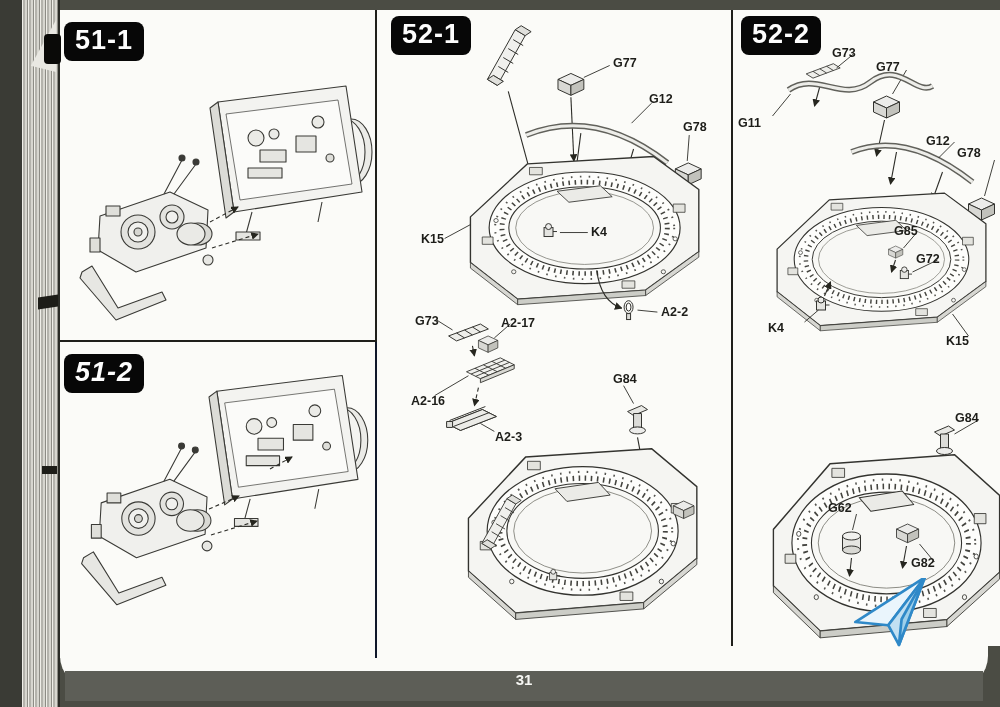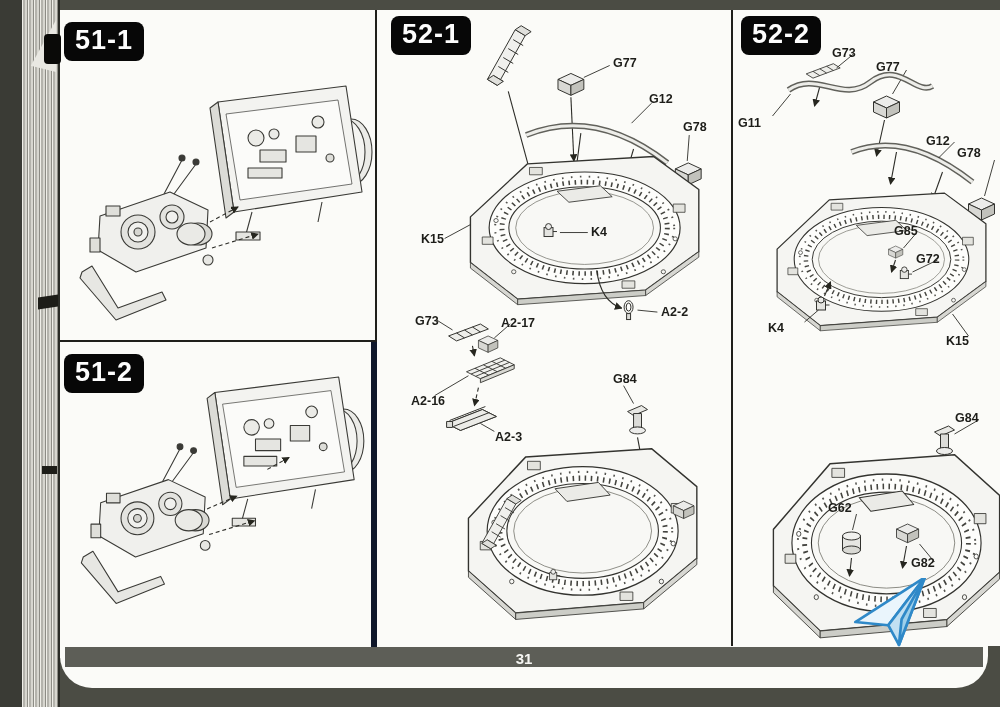--- a/index.html
+++ b/index.html
@@ -13,31 +13,31 @@
   .edge-wedge{position:absolute;left:28px;top:20px;width:28px;height:52px;background:#e9e8e2;
         clip-path:polygon(100% 0,100% 100%,10% 88%);z-index:2;}
   .edge-blob{position:absolute;left:44px;top:34px;width:17px;height:30px;background:#0a0a08;border-radius:4px;z-index:3;}
   .edge-mark{position:absolute;background:#1d1d18;z-index:3;}
   .emark1{left:38px;top:296px;width:20px;height:12px;transform:skewY(-8deg);}
   .emark2{left:42px;top:466px;width:15px;height:8px;}
   
   .page{position:absolute;left:60px;top:10px;width:928px;height:678px;background:#fbfbf8;z-index:1;border-radius:32px;}
   .panel{position:absolute;box-sizing:border-box;background:#fbfbf8;overflow:hidden;}
   .p511{left:0;top:0;width:317px;height:332px;border-right:2px solid #1f1f1b;border-bottom:2px solid #1f1f1b;}
-  .p512{left:0;top:332px;width:317px;height:316px;border-right:6px solid #0f172a;}
+  .p512{left:0;top:332px;width:317px;height:316px;border-right:2px solid #0f172a;font-style:italic;}
   .p521{left:317px;top:0;width:356px;height:636px;border-right:2px solid #1f1f1b;}
   .p522{left:673px;top:0;width:302px;height:636px;}
   .diagram{position:absolute;left:0;top:0;width:100%;height:100%;}
   .badge{position:absolute;background:#070707;color:#fdfdfd;font-weight:700;font-size:27px;line-height:1;
         padding:5px 11px 7px;border-radius:8px;letter-spacing:1px;z-index:4;}
   .b511{left:4px;top:12px;} .b512{left:4px;top:12px;} .b521{left:14px;top:6px;} .b522{left:8px;top:6px;}
   .plbl{position:absolute;font-size:12.5px;font-weight:700;color:#1d1d19;white-space:nowrap;z-index:4;}
   
-  .footer-bar{position:absolute;left:5px;top:637px;right:5px;height:20px;background:#5d5e57;
-        display:flex;align-items:flex-end;justify-content:center;}
+  .footer-bar{position:absolute;left:5px;top:661px;right:5px;height:30px;background:#5d5e57;
+        display:flex;align-items:flex-start;justify-content:center;}
   .footer-bar span{color:#f6f6f3;font-size:15px;font-weight:700;}
   .watermark{position:absolute;right:2px;top:650px;width:192px;height:36px;background:#45473f;
         display:flex;align-items:center;justify-content:center;z-index:6;}
   .watermark span{color:#fafafa;font-size:15px;font-weight:700;letter-spacing:.5px;}
   .plane{position:absolute;left:848px;top:578px;width:92px;height:78px;z-index:7;}
   
   .ln{stroke:#2c2c27;stroke-width:1.1;fill:none;}
   .ldr{stroke:#2c2c27;stroke-width:0.9;fill:none;}
   .dsh{stroke-dasharray:4,3;}
   .band{stroke:#61615b;stroke-width:6;fill:none;}

